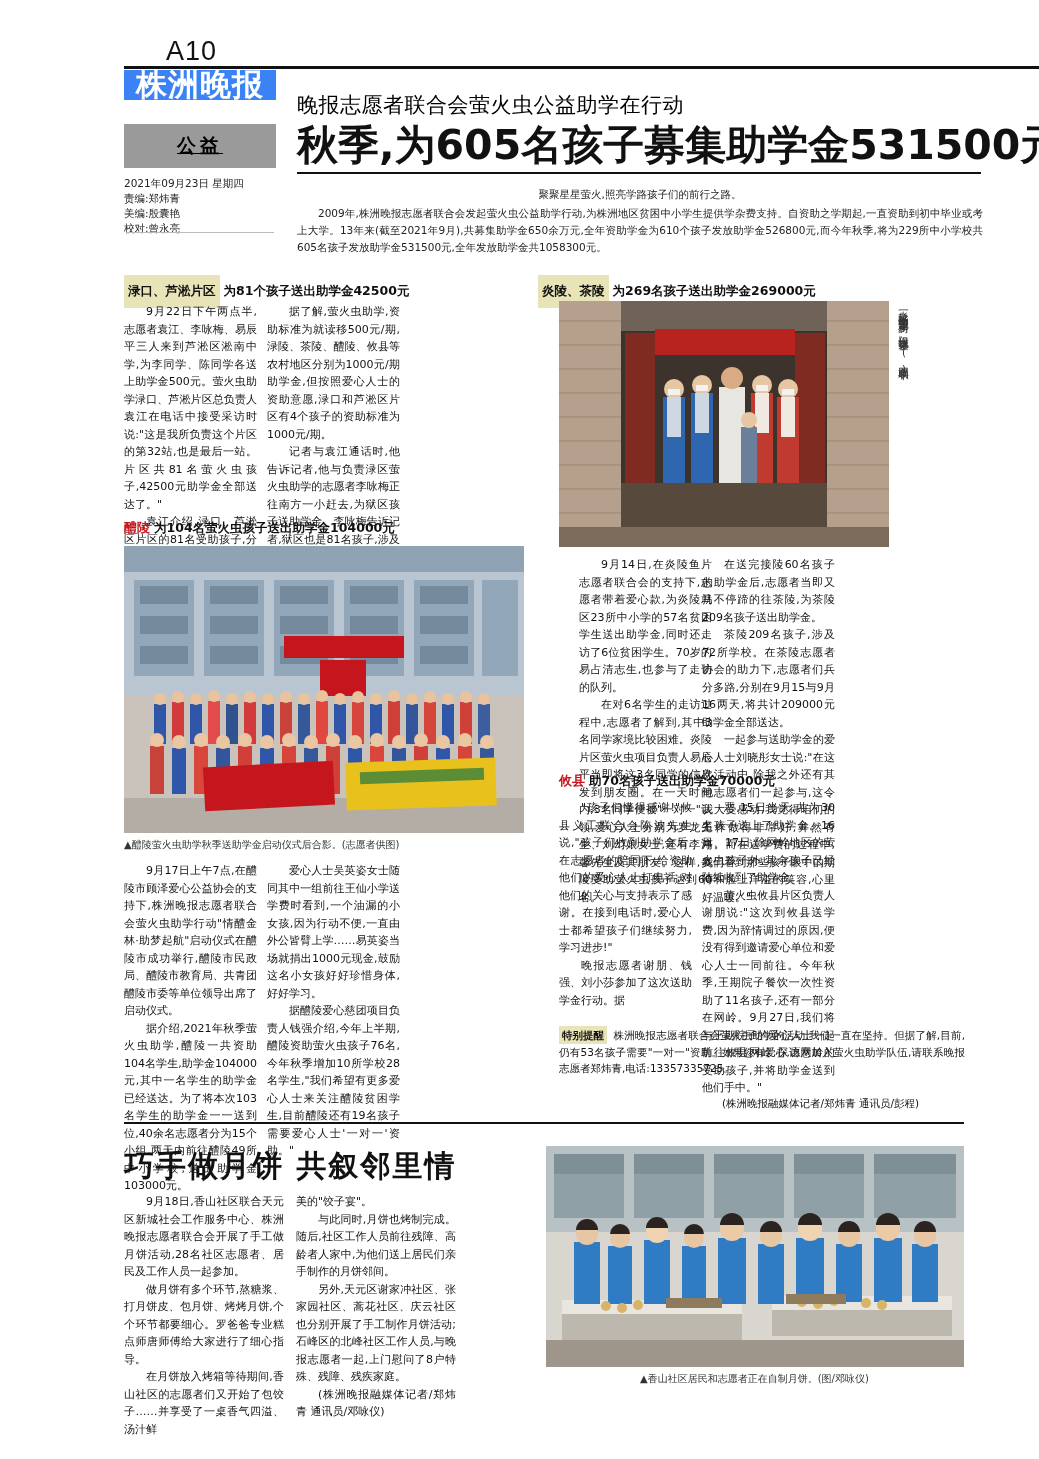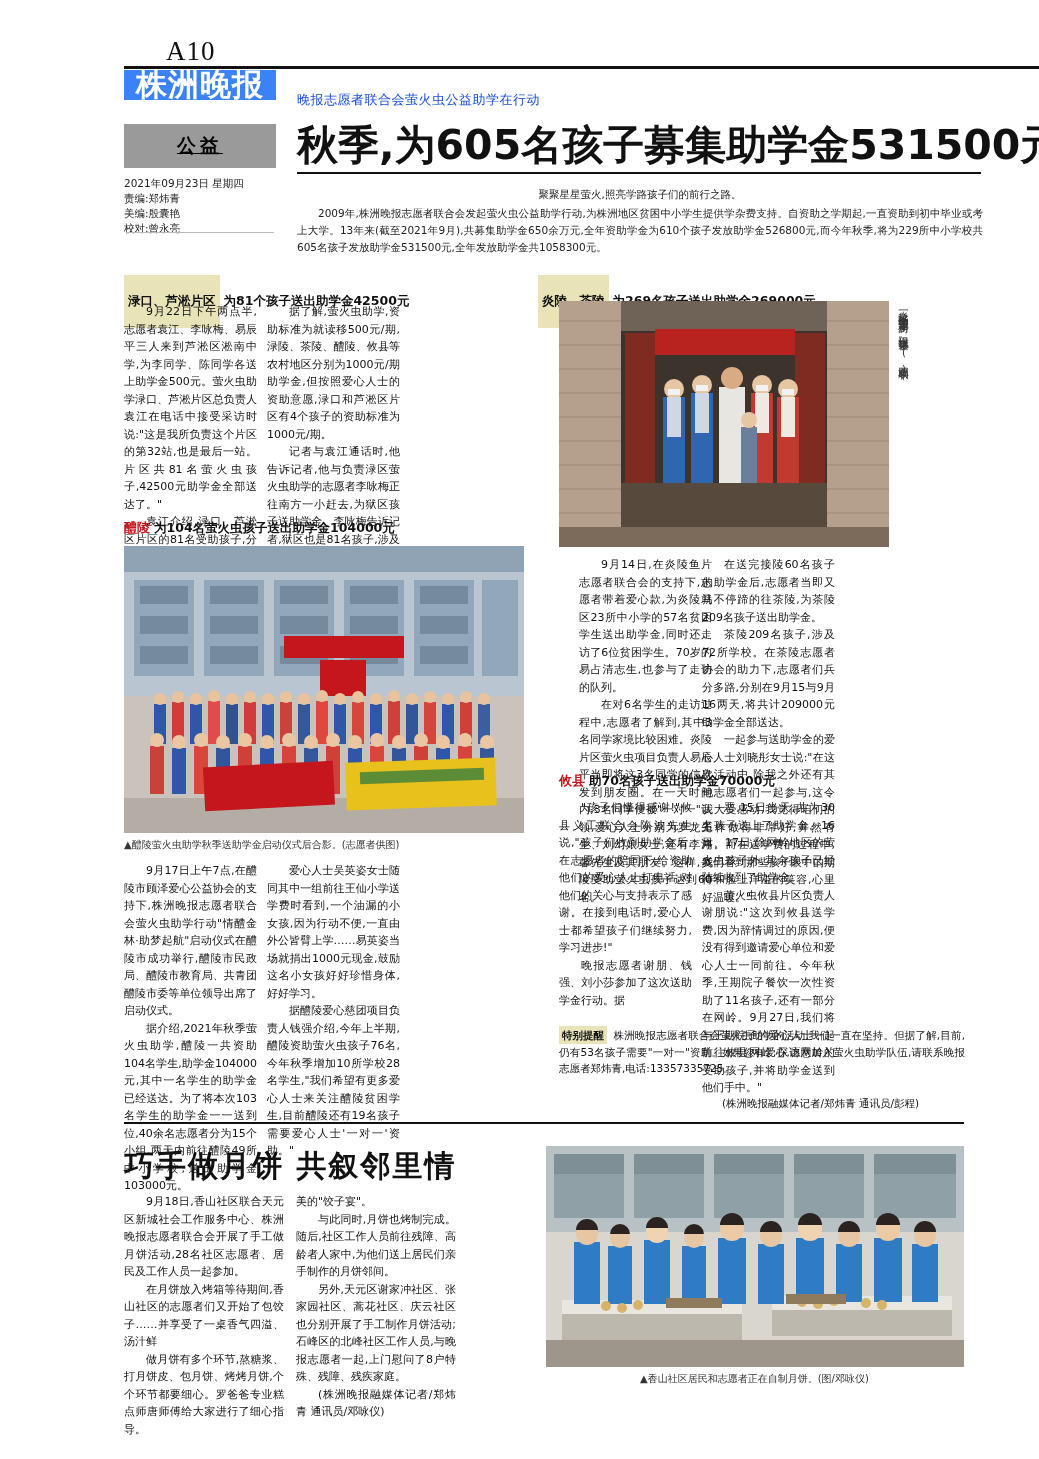--- a/index.html
+++ b/index.html
@@ -4,44 +4,44 @@
 <style>
   html,body{margin:0;padding:0;background:#ffffff;}
   body{
     width:1039px;height:1459px;position:relative;overflow:hidden;
     font-family:"DejaVu Sans","Liberation Sans",sans-serif;
     color:#111;
   }
   .page{position:absolute;inset:0;}
 
   
-  .folio{position:absolute;left:166px;top:36px;font-size:27px;letter-spacing:1px;color:#111;font-family:Liberation Serif, serif;}
+  .folio{position:absolute;left:166px;top:36px;font-size:27px;letter-spacing:1px;color:#111;font-family:Liberation Sans, sans-serif;}
   .rule-top{position:absolute;left:124px;top:66px;width:1040px;height:3px;background:#111;}
   .logo-box{position:absolute;left:124px;top:70px;width:152px;height:30px;background:#3b82f6;display:flex;align-items:center;justify-content:center;}
   .logo-box span{color:#fff;font-size:31px;font-weight:bold;letter-spacing:1px;font-family:"DejaVu Sans",sans-serif;}
   .section-box{position:absolute;left:124px;top:124px;width:152px;height:44px;background:#9a9a9a;display:flex;align-items:center;justify-content:center;}
   .section-box span{color:#000000;font-size:19px;font-weight:bold;letter-spacing:4px;text-decoration:underline;}
   .masthead-meta{position:absolute;left:124px;top:176px;width:156px;font-size:10.5px;line-height:15px;color:#222;}
   .masthead-rule{position:absolute;left:126px;top:232px;width:148px;height:1px;background:#bbb;}
 
   
-  .kicker{position:absolute;left:297px;top:91px;font-size:13px;color:#1d4ed8;letter-spacing:.5px;}
+  .kicker{position:absolute;left:297px;top:91px;font-size:21px;color:#000000;letter-spacing:.5px;}
   .headline{position:absolute;left:297px;top:118px;font-size:41px;font-weight:bold;letter-spacing:0px;color:#111;white-space:nowrap;}
   .headline-rule{position:absolute;left:297px;top:172px;width:684px;height:2px;background:#111;}
 
   
   .lead{position:absolute;left:297px;top:186px;width:686px;font-size:10.5px;line-height:17px;text-align:justify;color:#222;}
   .lead p{margin:0 0 2px 0;text-indent:2em;}
 
   
   .col{position:absolute;font-size:11px;line-height:17.5px;color:#111;text-align:justify;}
   .col p{margin:0;text-indent:2em;}
 
   .subhead{position:absolute;display:flex;align-items:center;gap:4px;}
-  .subhead .tag{background:#e8e4b8;color:#111;font-size:12.5px;font-weight:bold;padding:18px 4px;}
+  .subhead .tag{background:#e8e4b8;color:#111;font-size:12.5px;font-weight:bold;padding:8px 4px;}
   .subhead .tag.red{background:none;color:#c4161c;font-size:13px;padding:0;}
   .subhead .txt{font-size:12.5px;font-weight:bold;color:#111;white-space:nowrap;}
 
   
   .photo{position:absolute;overflow:hidden;background:#9bb3c6;}
   .caption{position:absolute;font-size:10px;color:#333;}
 
   
   .notebox{position:absolute;font-size:10.5px;line-height:16px;text-align:justify;}
   .notebox .tag{display:inline-block;background:#e8e4b8;font-weight:bold;padding:1px 3px;margin-right:3px;}
@@ -354,22 +354,22 @@
   </div>
 
   <div class="byline" style="left:722px;top:1097px;">(株洲晚报融媒体记者/郑炜青 通讯员/彭程)</div>
 
   <div class="divider" style="top:1122px;width:840px;"></div>
 
   <div class="story2-title" style="left:124px;top:1146px;">巧手做月饼 共叙邻里情</div>
 
   <div class="story2-col" style="left:124px;top:1193px;width:160px;">
     <p>9月18日,香山社区联合天元区新城社会工作服务中心、株洲晚报志愿者联合会开展了手工做月饼活动,28名社区志愿者、居民及工作人员一起参加。</p>
+    <p>做月饼有多个环节,熬糖浆、打月饼皮、包月饼、烤烤月饼,个个环节都要细心。罗爸爸专业糕点师唐师傅给大家进行了细心指导。</p>
     <p>在月饼放入烤箱等待期间,香山社区的志愿者们又开始了包饺子……并享受了一桌香气四溢、汤汁鲜</p>
-    <p>做月饼有多个环节,熬糖浆、打月饼皮、包月饼、烤烤月饼,个个环节都要细心。罗爸爸专业糕点师唐师傅给大家进行了细心指导。</p>
   </div>
   <div class="story2-col" style="left:296px;top:1193px;width:160px;">
     <p style="text-indent:0">美的"饺子宴"。</p>
     <p>与此同时,月饼也烤制完成。随后,社区工作人员前往残障、高龄者人家中,为他们送上居民们亲手制作的月饼邻间。</p>
     <p>另外,天元区谢家冲社区、张家园社区、蒿花社区、庆云社区也分别开展了手工制作月饼活动;石峰区的北峰社区工作人员,与晚报志愿者一起,上门慰问了8户特殊、残障、残疾家庭。</p>
     <p style="text-indent:2em">(株洲晚报融媒体记者/郑炜青 通讯员/邓咏仪)</p>
   </div>
 
   <div class="photo" style="left:546px;top:1146px;width:418px;height:221px;">
     <svg viewBox="0 0 418 221" preserveAspectRatio="none">

